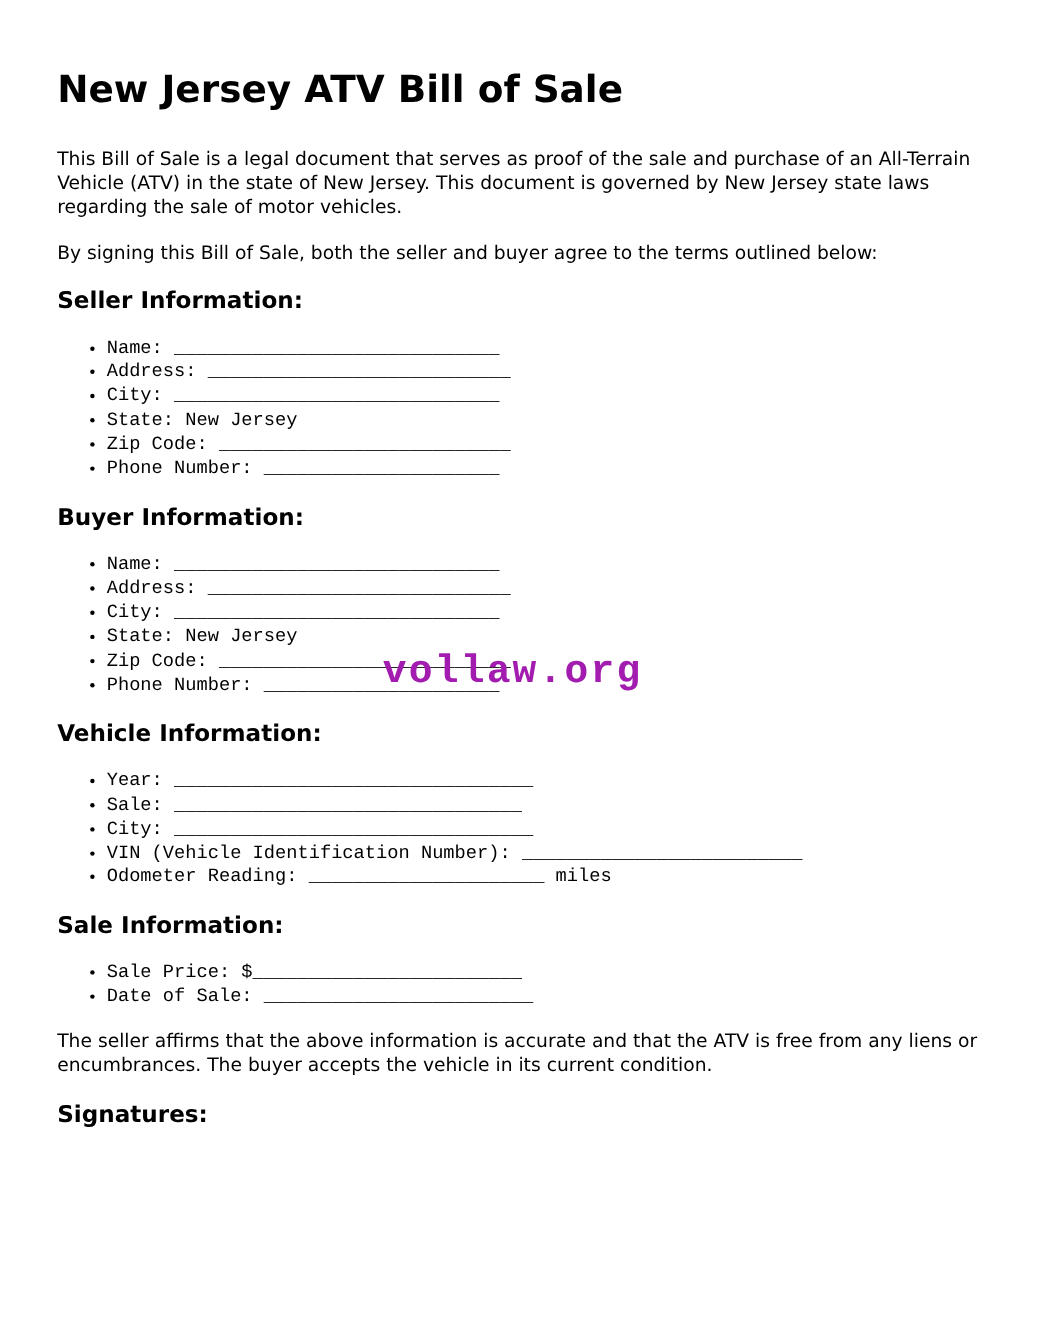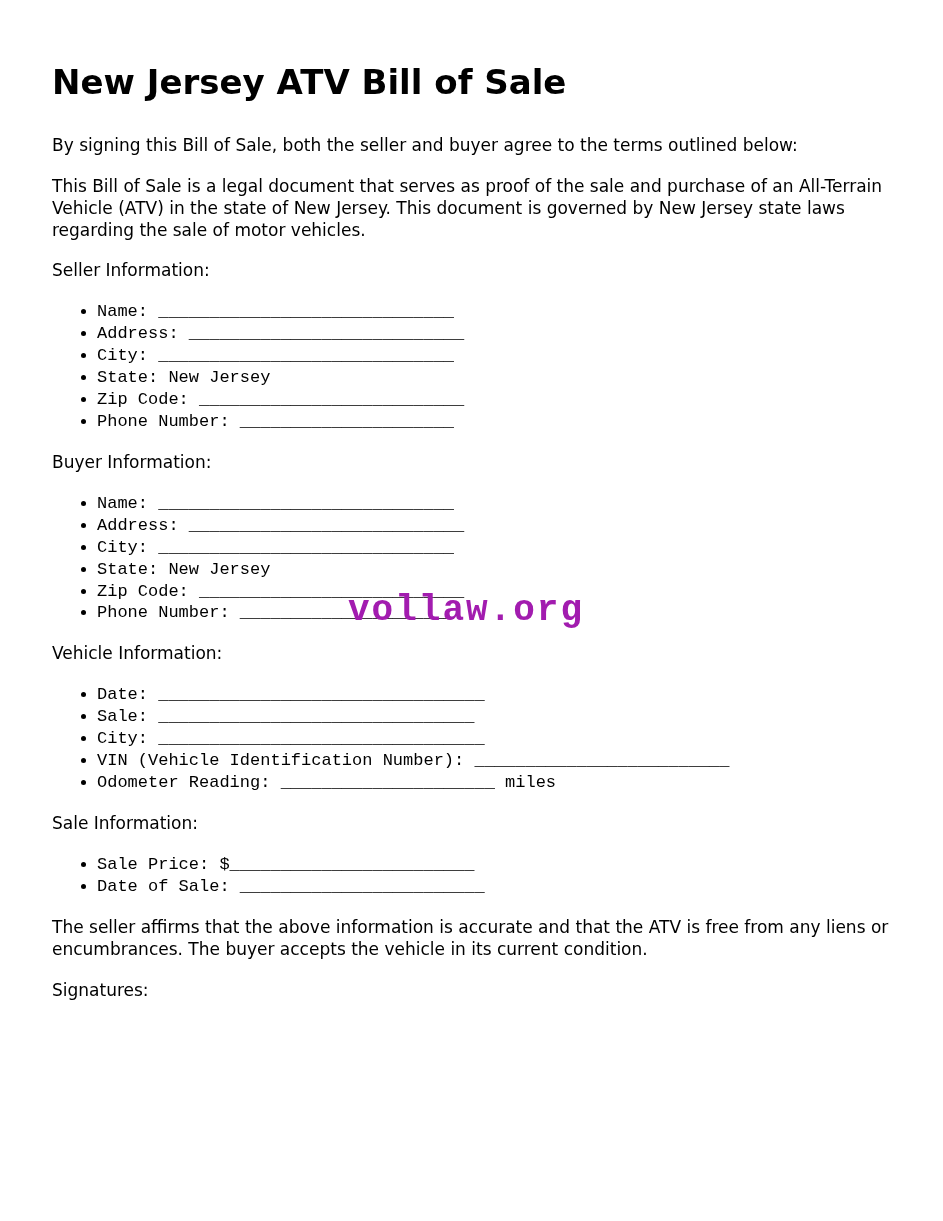--- a/index.html
+++ b/index.html
@@ -23,22 +23,22 @@
   .doc-title {
     font-size: 34px;
     line-height: 1.2;
     font-weight: bold;
     margin: 0 0 32px 0;
   }
   .doc-para {
     margin: 19px 0;
   }
   .section-heading {
-    font-size: 17px;
-    font-weight: normal;
+    font-size: 21px;
+    font-weight: bold;
     margin: 19px 0;
   }
   ul.info-list, ol.sig-list {
     margin: 19px 0;
     padding-left: 45px;
     font-family: Liberation Mono, monospace;
   }
   ul.info-list li, ol.sig-list li {
     margin: 0;
     padding: 0;
@@ -57,23 +57,23 @@
     font-weight: bold;
   }
 </style>
 </head>
 <body>
 
 <div class="page">
 
   <h1 class="doc-title">New Jersey ATV Bill of Sale</h1>
 
+  <p class="doc-para">This Bill of Sale is a legal document that serves as proof of the sale and purchase of an All-Terrain Vehicle (ATV) in the state of New Jersey. This document is governed by New Jersey state laws regarding the sale of motor vehicles.</p>
+
   <p class="doc-para">By signing this Bill of Sale, both the seller and buyer agree to the terms outlined below:</p>
-
-  <p class="doc-para">This Bill of Sale is a legal document that serves as proof of the sale and purchase of an All-Terrain Vehicle (ATV) in the state of New Jersey. This document is governed by New Jersey state laws regarding the sale of motor vehicles.</p>
 
   <h2 class="section-heading">Seller Information:</h2>
 
   <ul class="info-list">
     <li>Name: _____________________________</li>
     <li>Address: ___________________________</li>
     <li>City: _____________________________</li>
     <li>State: New Jersey</li>
     <li>Zip Code: __________________________</li>
     <li>Phone Number: _____________________</li>
@@ -86,21 +86,21 @@
     <li>Address: ___________________________</li>
     <li>City: _____________________________</li>
     <li>State: New Jersey</li>
     <li>Zip Code: __________________________</li>
     <li>Phone Number: _____________________</li>
   </ul>
 
   <h2 class="section-heading">Vehicle Information:</h2>
 
   <ul class="info-list">
-    <li>Date: ________________________________</li>
+    <li>Year: ________________________________</li>
     <li>Sale: _______________________________</li>
     <li>City: ________________________________</li>
     <li>VIN (Vehicle Identification Number): _________________________</li>
     <li>Odometer Reading: _____________________ miles</li>
   </ul>
 
   <h2 class="section-heading">Sale Information:</h2>
 
   <ul class="info-list">
     <li>Sale Price: $________________________</li>

